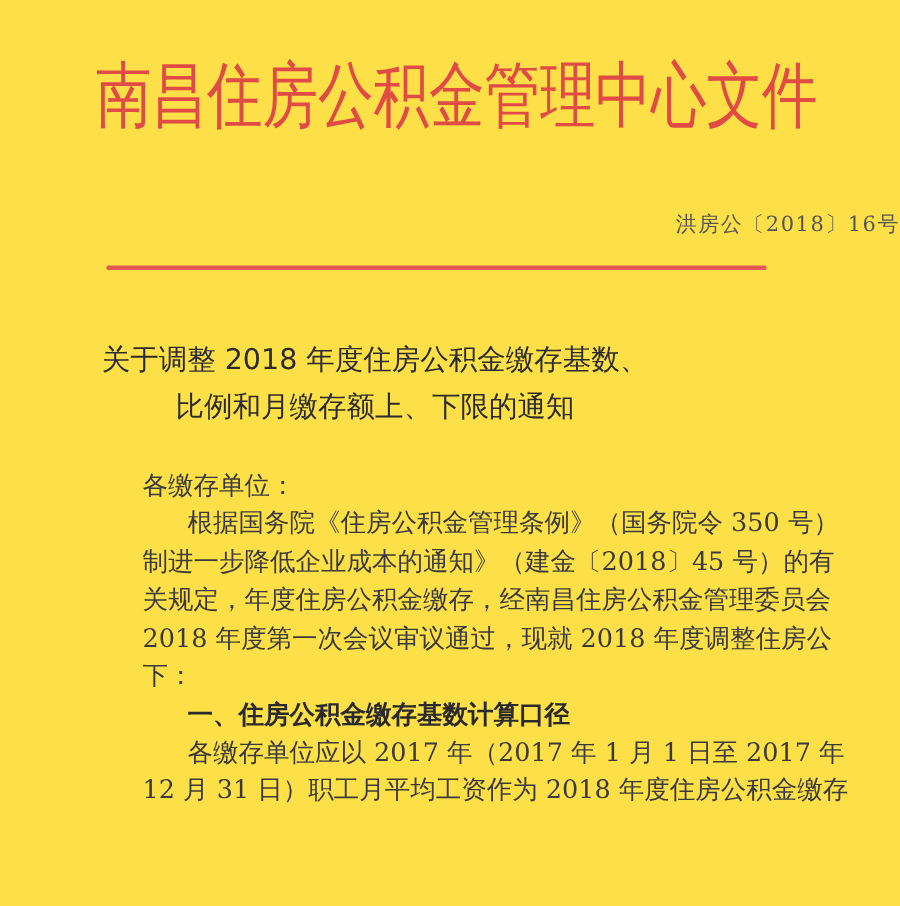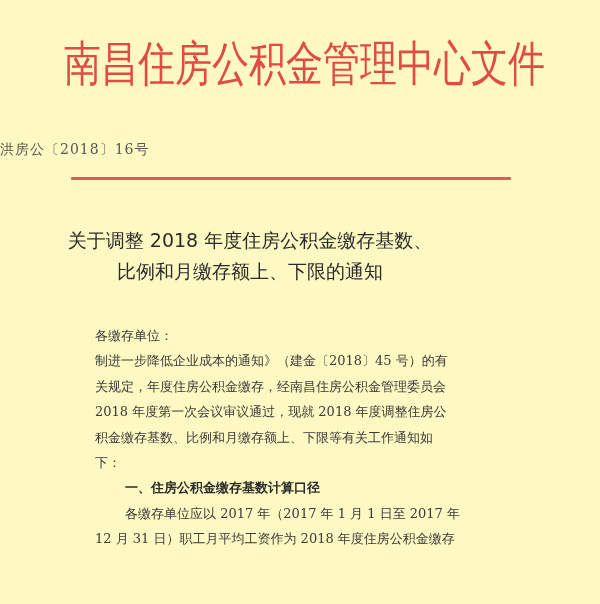--- a/index.html
+++ b/index.html
@@ -11,21 +11,21 @@
       width: 600px;
       height: 604px;
       position: relative;
       overflow: hidden;
       font-family: "DejaVu Serif", "Liberation Serif", serif;
     }
     .page {
       position: absolute;
       left: 0; top: 0;
       width: 600px; height: 604px;
-      background: #fef9c3;
+      background: #fde047;
     }
     .doc-header {
       position: absolute;
       left: 64px;
       top: 28px;
       width: 460px;
       text-align: center;
       color: #e04b45;
       font-family: "DejaVu Serif", "Liberation Serif", serif;
       font-size: 37px;
@@ -33,21 +33,21 @@
       line-height: 56px;
       transform: scaleY(1.3);
       transform-origin: center top;
       white-space: nowrap;
     }
     .doc-number {
       position: absolute;
       left: 0;
       top: 141px;
       width: 600px;
-      text-align: left;
+      text-align: right;
       color: #555555;
       font-size: 14px;
       letter-spacing: 1px;
       white-space: nowrap;
     }
     .red-rule {
       position: absolute;
       left: 71px;
       top: 177px;
       width: 440px;
@@ -64,24 +64,24 @@
       color: #2b2b2b;
       font-family: "DejaVu Sans", "Liberation Sans", sans-serif;
       font-size: 19px;
       line-height: 31px;
       white-space: nowrap;
     }
     .notice-title .line { display: block; }
     .body-text {
       position: absolute;
       left: 95px;
-      top: 323px;
+      top: 312px;
       width: 412px;
       color: #3a3a3a;
-      font-size: 13px;
+      font-size: 17px;
       line-height: 25.4px;
     }
     .body-text .p {
       display: block;
       white-space: nowrap;
       text-align: justify;
     }
     .body-text .indent { padding-left: 30px; }
     .body-text .heading {
       font-family: Liberation Serif, serif;
@@ -102,24 +102,24 @@
   <div class="red-rule"></div>
 
   <div class="notice-title">
     <span class="line">关于调整 2018 年度住房公积金缴存基数、</span>
     <span class="line">比例和月缴存额上、下限的通知</span>
   </div>
 
   <div class="body-text">
     <span class="p">各缴存单位：</span>
 
+    <span class="p indent">根据国务院《住房公积金管理条例》（国务院令 350 号）</span>
     <span class="p">制进一步降低企业成本的通知》（建金〔2018〕45 号）的有</span>
     <span class="p">关规定，年度住房公积金缴存，经南昌住房公积金管理委员会</span>
     <span class="p">2018 年度第一次会议审议通过，现就 2018 年度调整住房公</span>
-    <span class="p">积金缴存基数、比例和月缴存额上、下限等有关工作通知如</span>
     <span class="p">下：</span>
 
     <span class="p heading">一、住房公积金缴存基数计算口径</span>
 
     <span class="p indent">各缴存单位应以 2017 年（2017 年 1 月 1 日至 2017 年</span>
     <span class="p">12 月 31 日）职工月平均工资作为 2018 年度住房公积金缴存</span>
   </div>
 
 </div>
 

